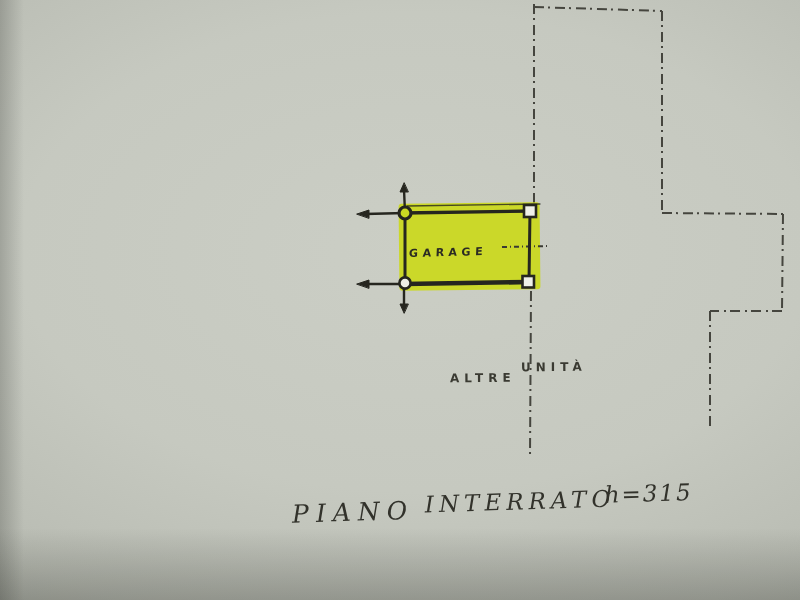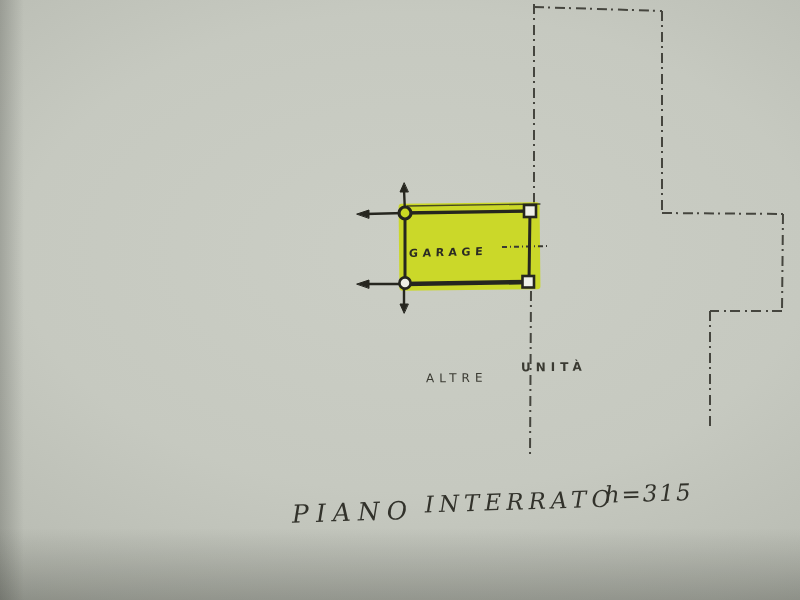--- a/index.html
+++ b/index.html
@@ -36,21 +36,21 @@
     letter-spacing: 4.5px;
     color: #2b2b23;
     transform: rotate(-1.5deg) skewX(-4deg);
   }
   .adj-label {
     font: 12px "DejaVu Sans", sans-serif;
     letter-spacing: 5px;
     color: #3a3a32;
     transform: rotate(-0.5deg);
   }
-  .adj-left  { left: 426px; top: 371px; }
+  .adj-left  { left: 450px; top: 371px; font-weight: bold; }
   .adj-right { left: 521px; top: 360px; font-weight: bold; }
   .caption {
     position: absolute;
     left: 0; top: 0;
     width: 800px;
     transform: rotate(-1.8deg);
   }
   .caption span {
     position: absolute;
     font-family: "DejaVu Serif", serif;

